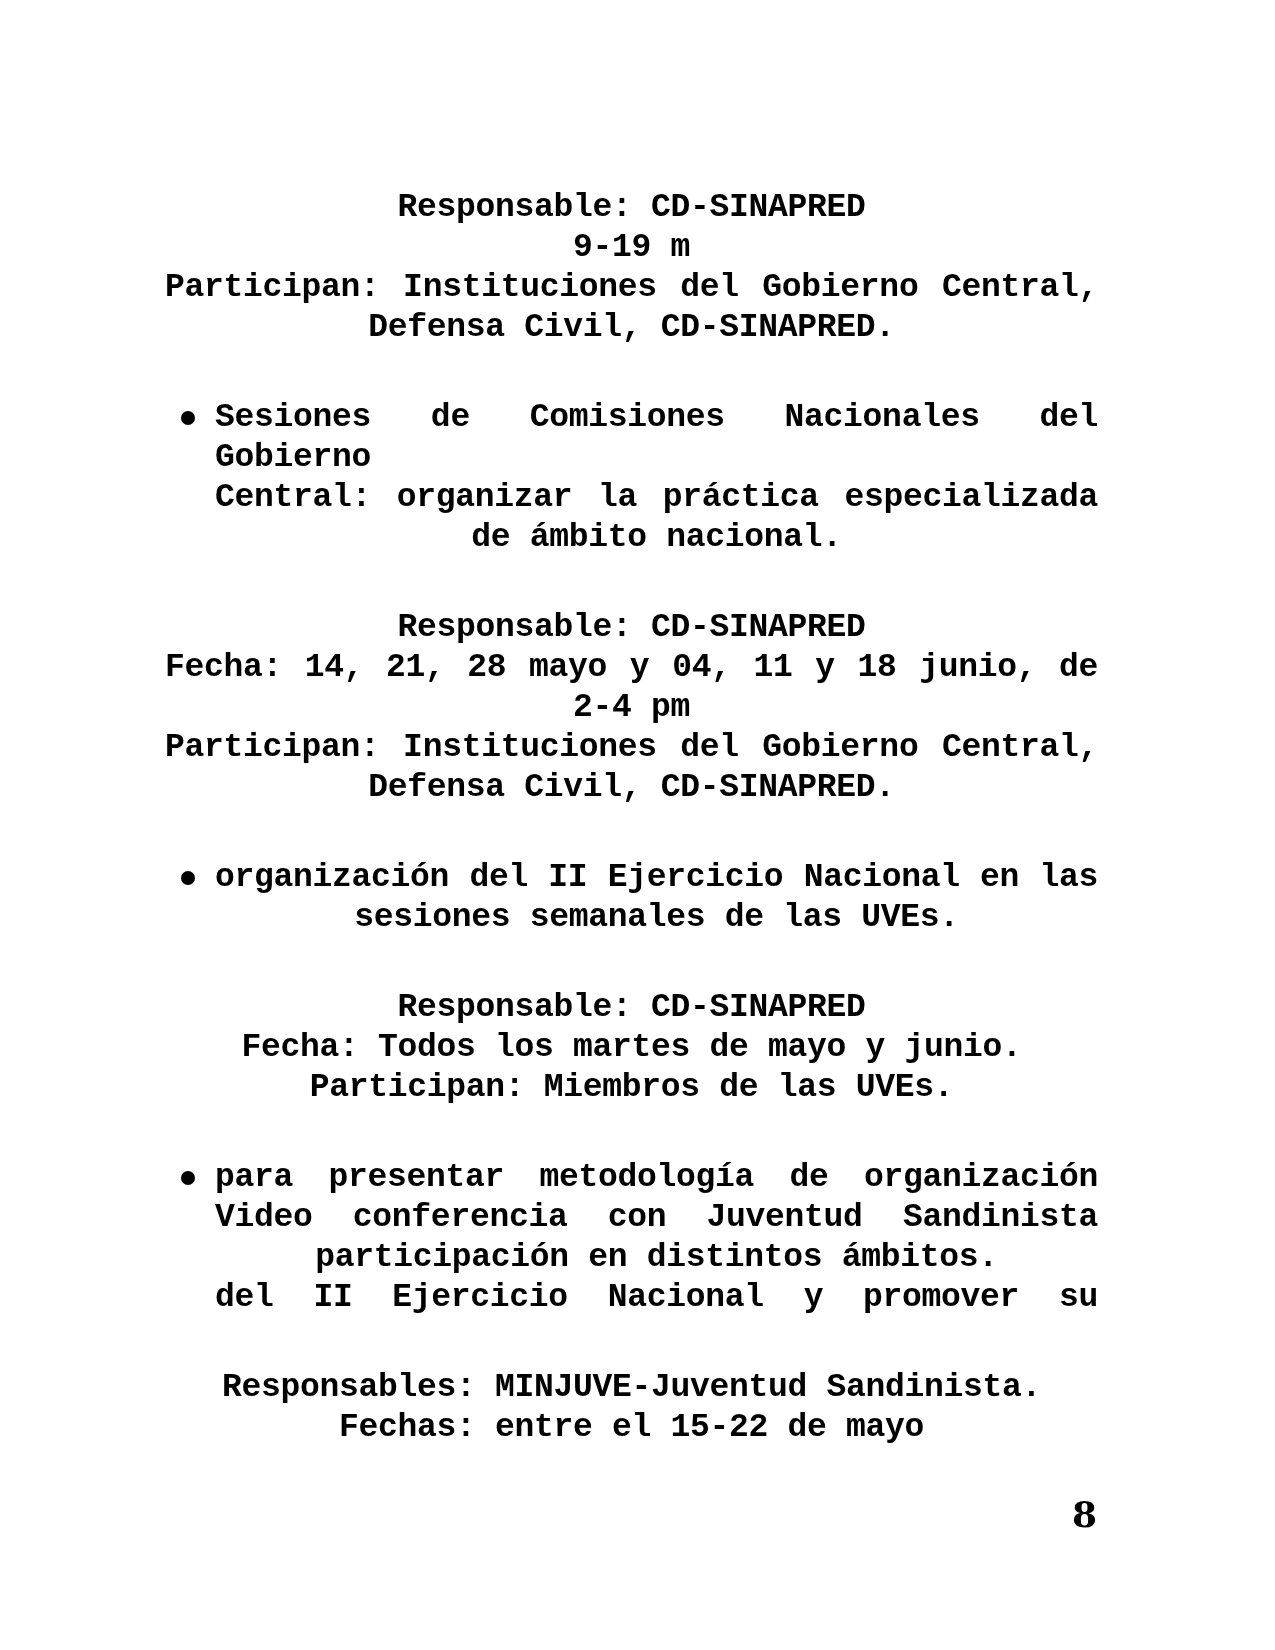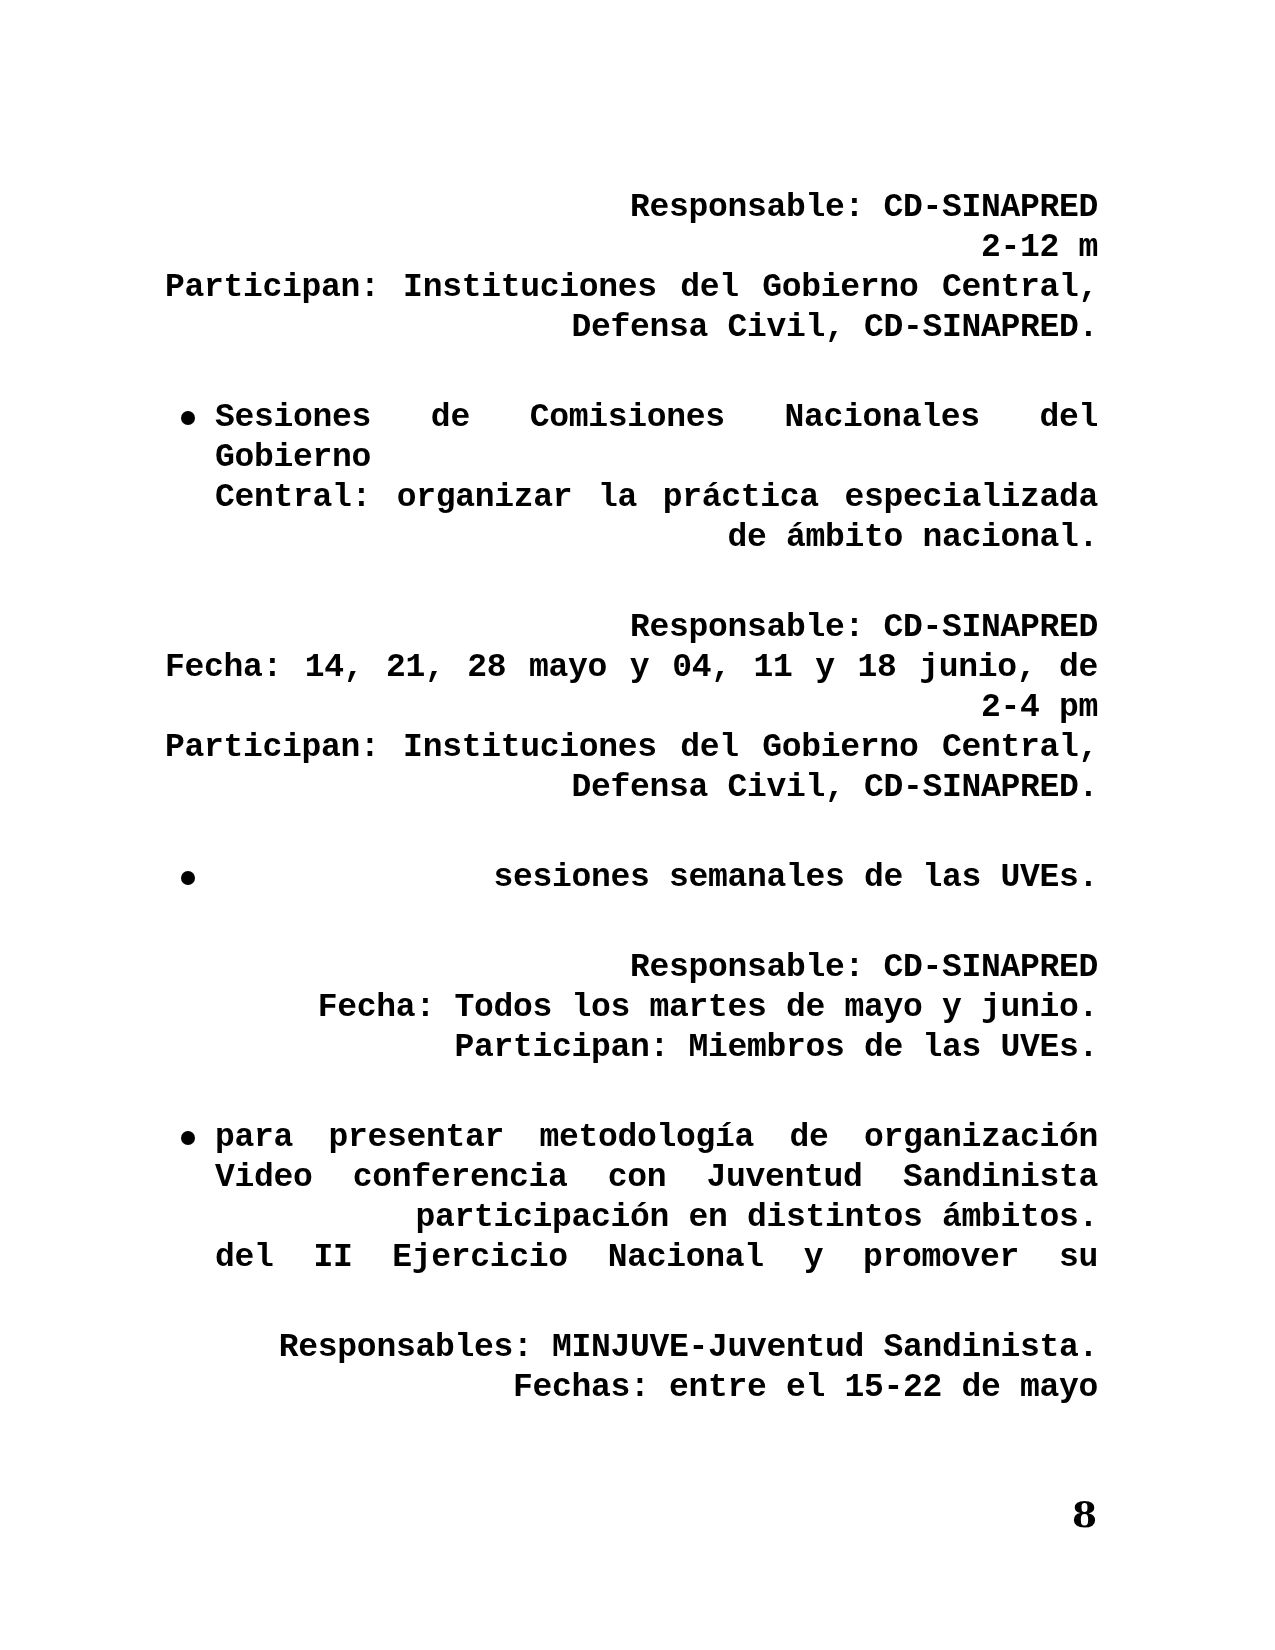--- a/index.html
+++ b/index.html
@@ -40,21 +40,21 @@
     width: 14px;
     height: 14px;
     border-radius: 50%;
     background: #000000;
   }
   .line {
     font-size: 33px;
     line-height: 40px;
     letter-spacing: -0.3px;
     white-space: nowrap;
-    text-align: right;
+    text-align: center;
   }
   .line.j {
     white-space: normal;
     text-align: justify;
     text-align-last: justify;
     text-justify: inter-word;
   }
   .page-number {
     position: absolute;
     left: 1072px;
@@ -67,21 +67,21 @@
   }
 </style>
 </head>
 <body>
 
 <div class="page">
   <div class="content">
 
     <div class="block">
       <div class="line">Responsable: CD-SINAPRED</div>
-      <div class="line">2-12 m</div>
+      <div class="line">9-19 m</div>
       <div class="line j">Participan: Instituciones del Gobierno Central,</div>
       <div class="line">Defensa Civil, CD-SINAPRED.</div>
     </div>
 
     <div class="block bullet-block">
       <span class="bullet-dot"></span>
       <div class="line j">Sesiones de Comisiones Nacionales del Gobierno</div>
       <div class="line j">Central: organizar la práctica especializada</div>
       <div class="line">de ámbito nacional.</div>
     </div>
@@ -89,20 +89,21 @@
     <div class="block">
       <div class="line">Responsable: CD-SINAPRED</div>
       <div class="line j">Fecha:  14, 21, 28 mayo y 04, 11 y 18 junio, de</div>
       <div class="line">2-4 pm</div>
       <div class="line j">Participan: Instituciones del Gobierno Central,</div>
       <div class="line">Defensa Civil, CD-SINAPRED.</div>
     </div>
 
     <div class="block bullet-block">
       <span class="bullet-dot"></span>
+      <div class="line j">organización del II Ejercicio Nacional en las</div>
       <div class="line">sesiones semanales de las UVEs.</div>
     </div>
 
     <div class="block">
       <div class="line">Responsable: CD-SINAPRED</div>
       <div class="line">Fecha: Todos los martes de mayo y junio.</div>
       <div class="line">Participan: Miembros de las UVEs.</div>
     </div>
 
     <div class="block bullet-block">

